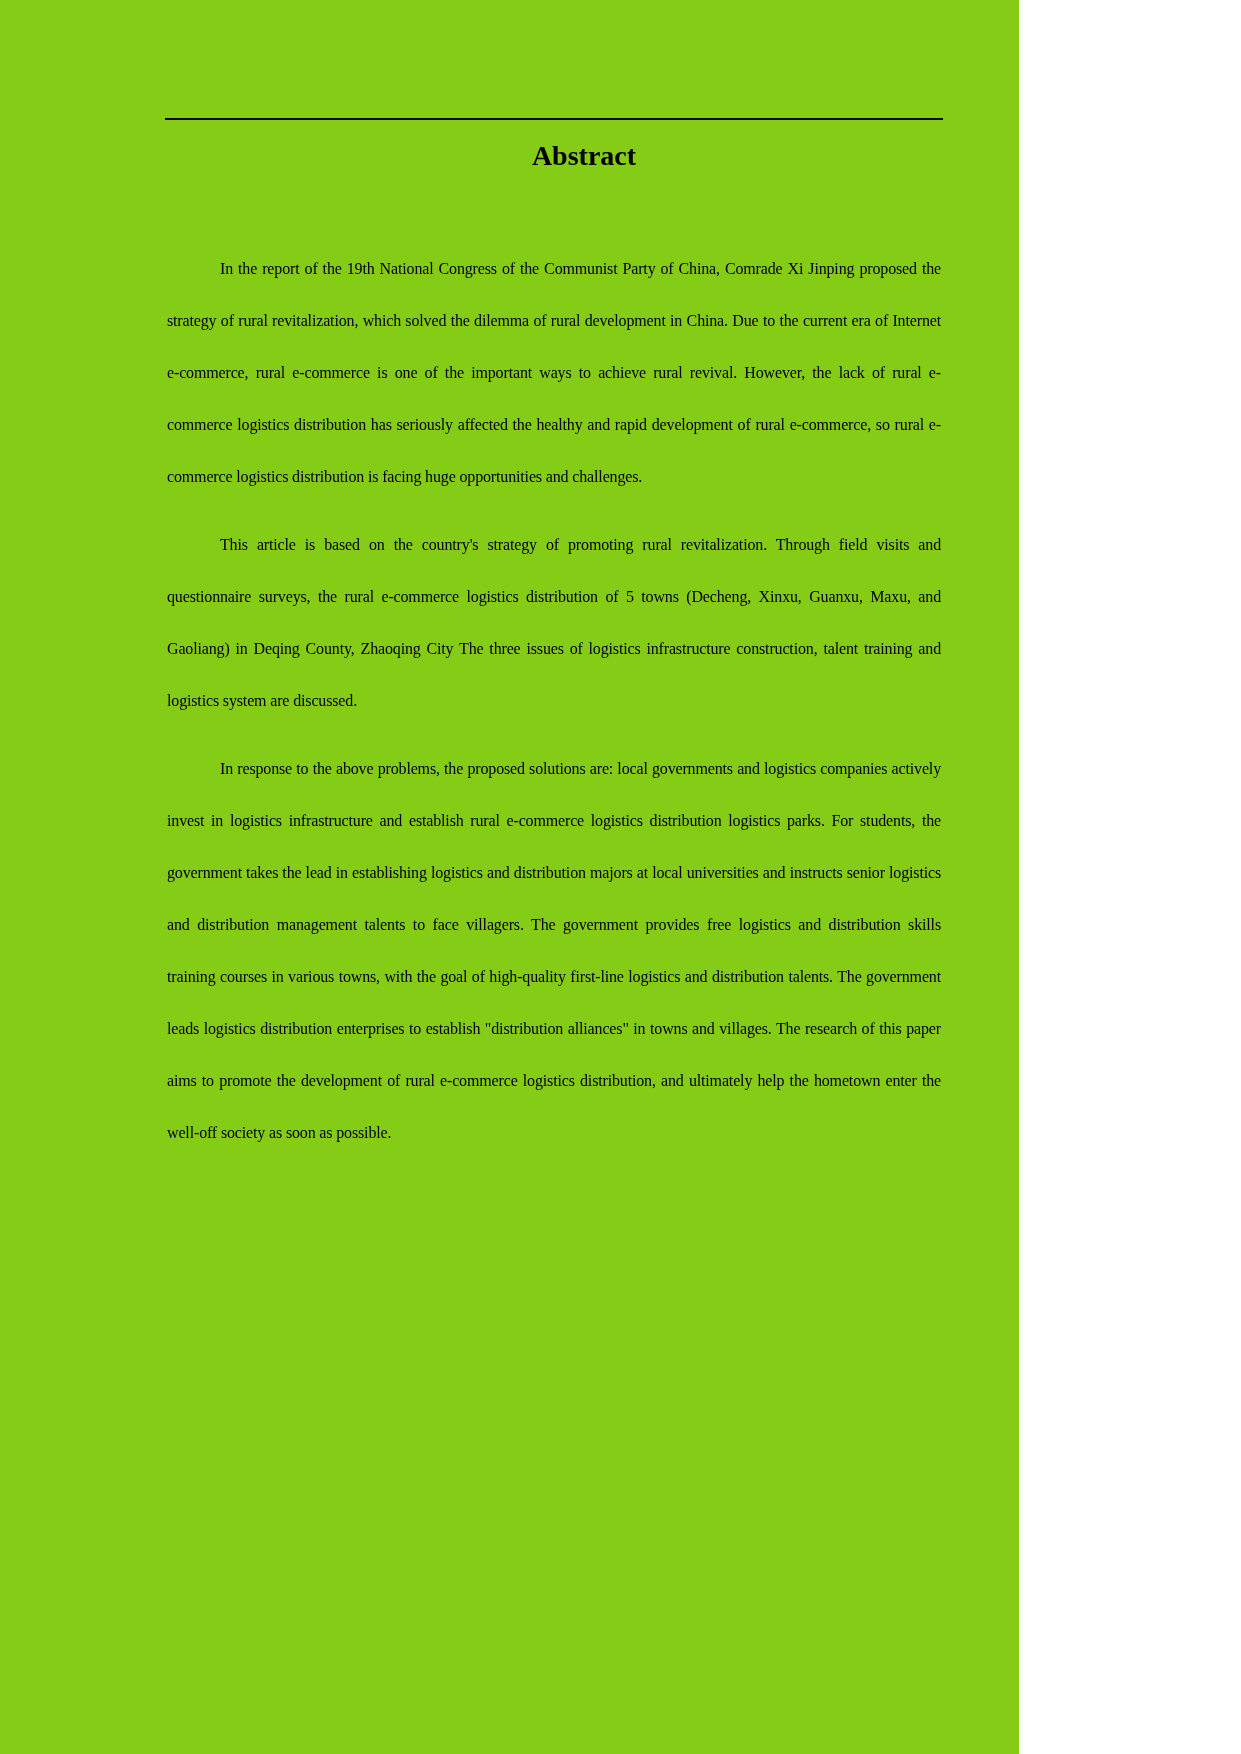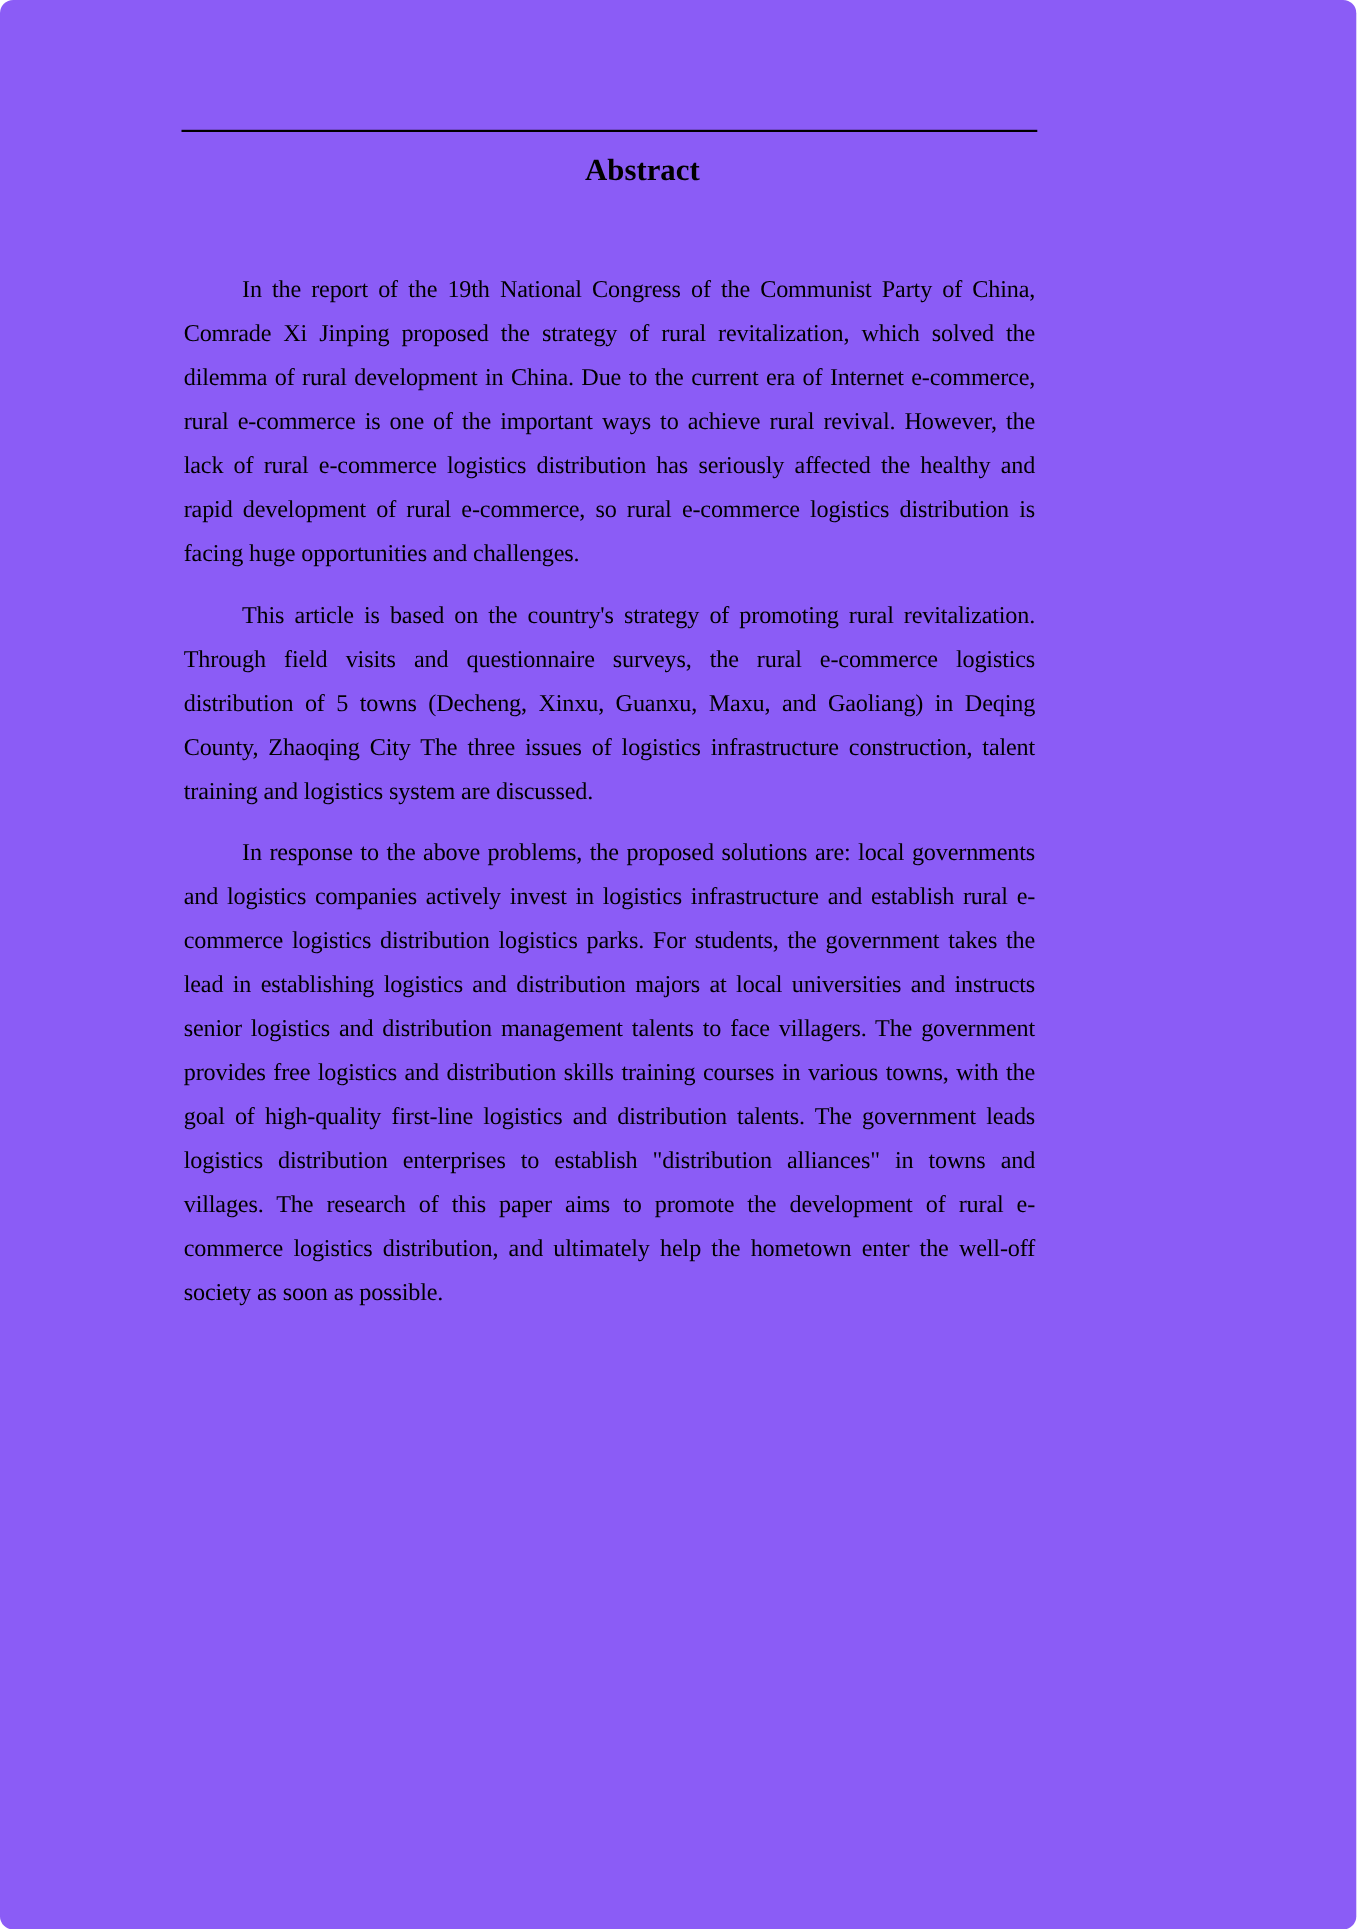--- a/index.html
+++ b/index.html
@@ -12,24 +12,23 @@
       height: 1754px;
       position: relative;
       overflow: hidden;
       font-family: "Liberation Serif", "DejaVu Serif", serif;
       color: #000000;
     }
     .page {
       position: absolute;
       left: 0;
       top: 0;
-      width: 1233px;
+      width: 1019px;
       height: 1754px;
-      background: #8b5cf6;
-      border-radius: 12px;
+      background: #84cc16;
     }
     .header-rule {
       position: absolute;
       left: 165px;
       top: 118px;
       width: 778px;
       height: 0;
       border-top: 2px solid #000000;
     }
     .title {
@@ -44,22 +43,22 @@
       margin: 0;
     }
     .body-text {
       position: absolute;
       left: 167px;
       top: 243px;
       width: 774px;
     }
     .para {
       margin: 0 0 16px 0;
-      font-size: 22px;
-      line-height: 40px;
+      font-size: 16px;
+      line-height: 52px;
       text-align: justify;
       text-indent: 53px;
       letter-spacing: -0.15px;
     }
   </style>
 </head>
 <body>
 
 <div class="page">
   <div class="header-rule"></div>

